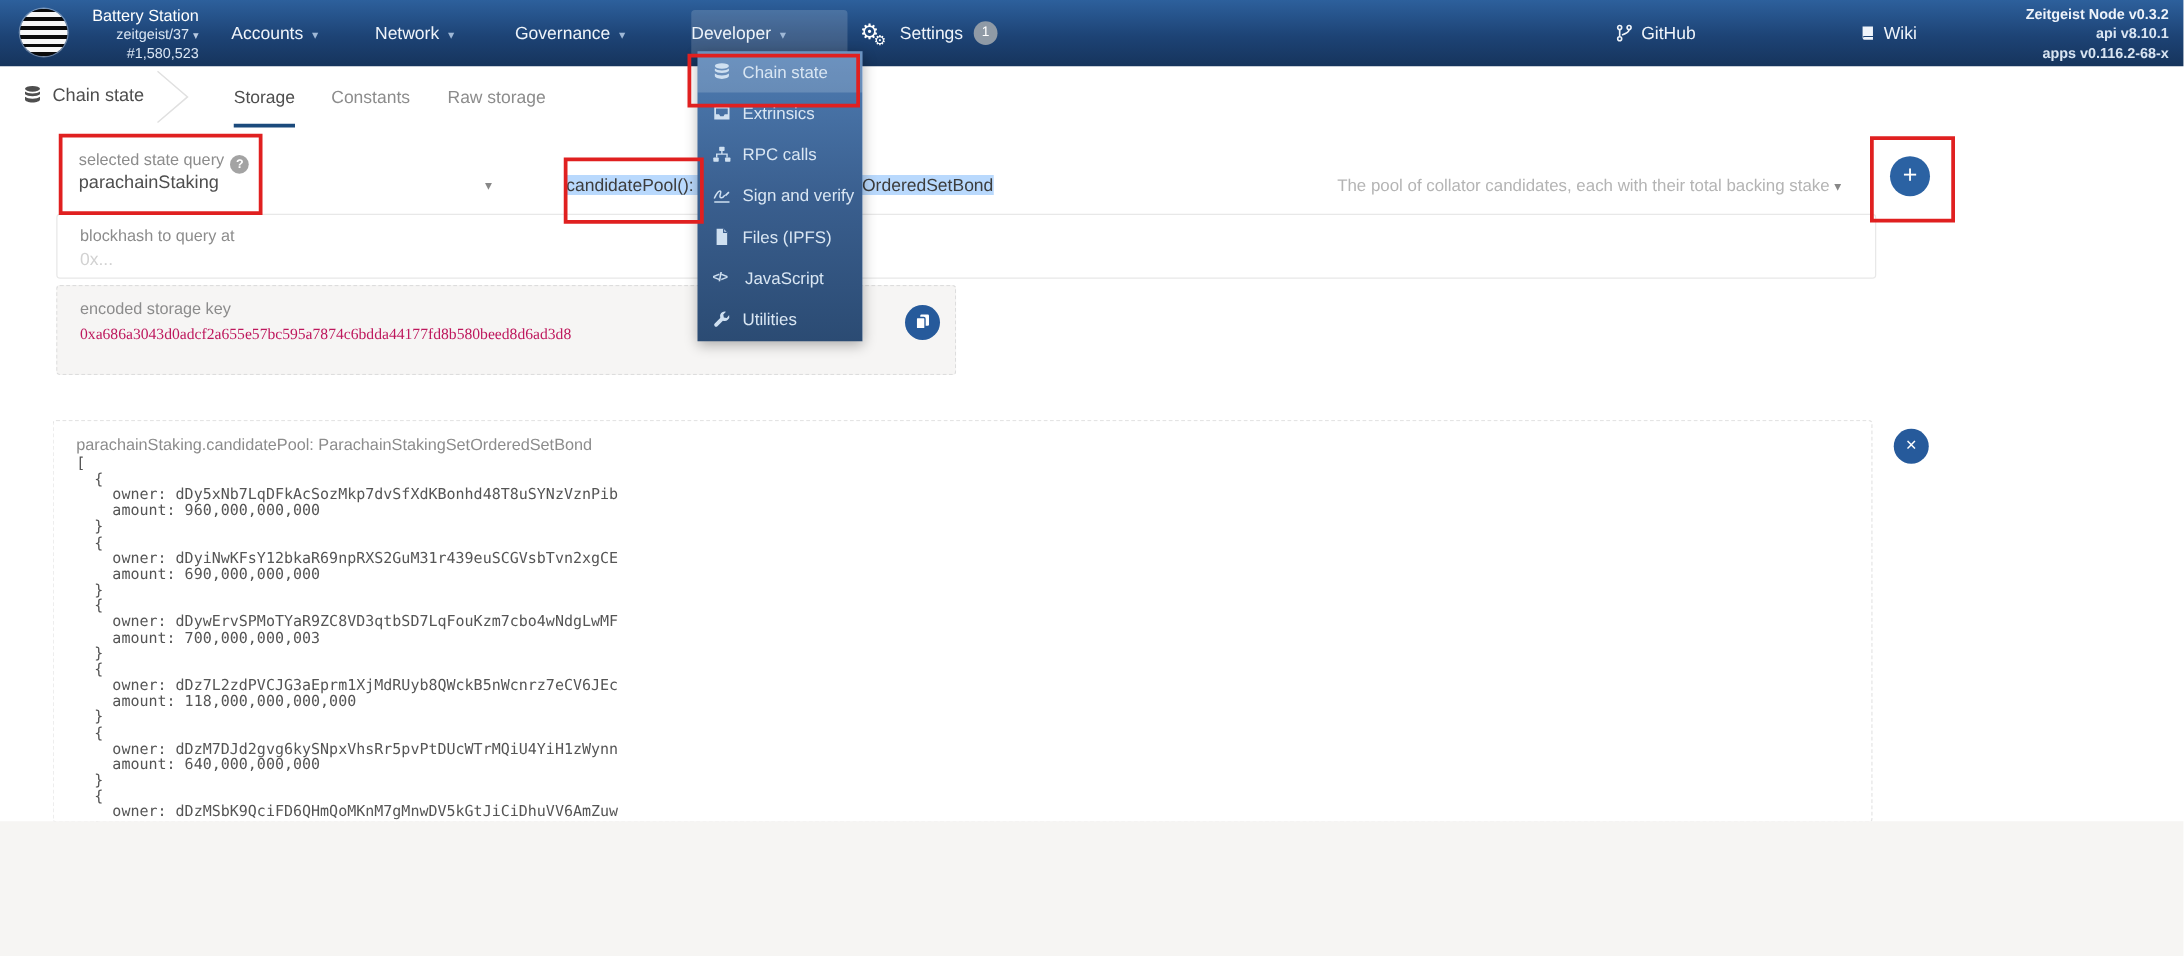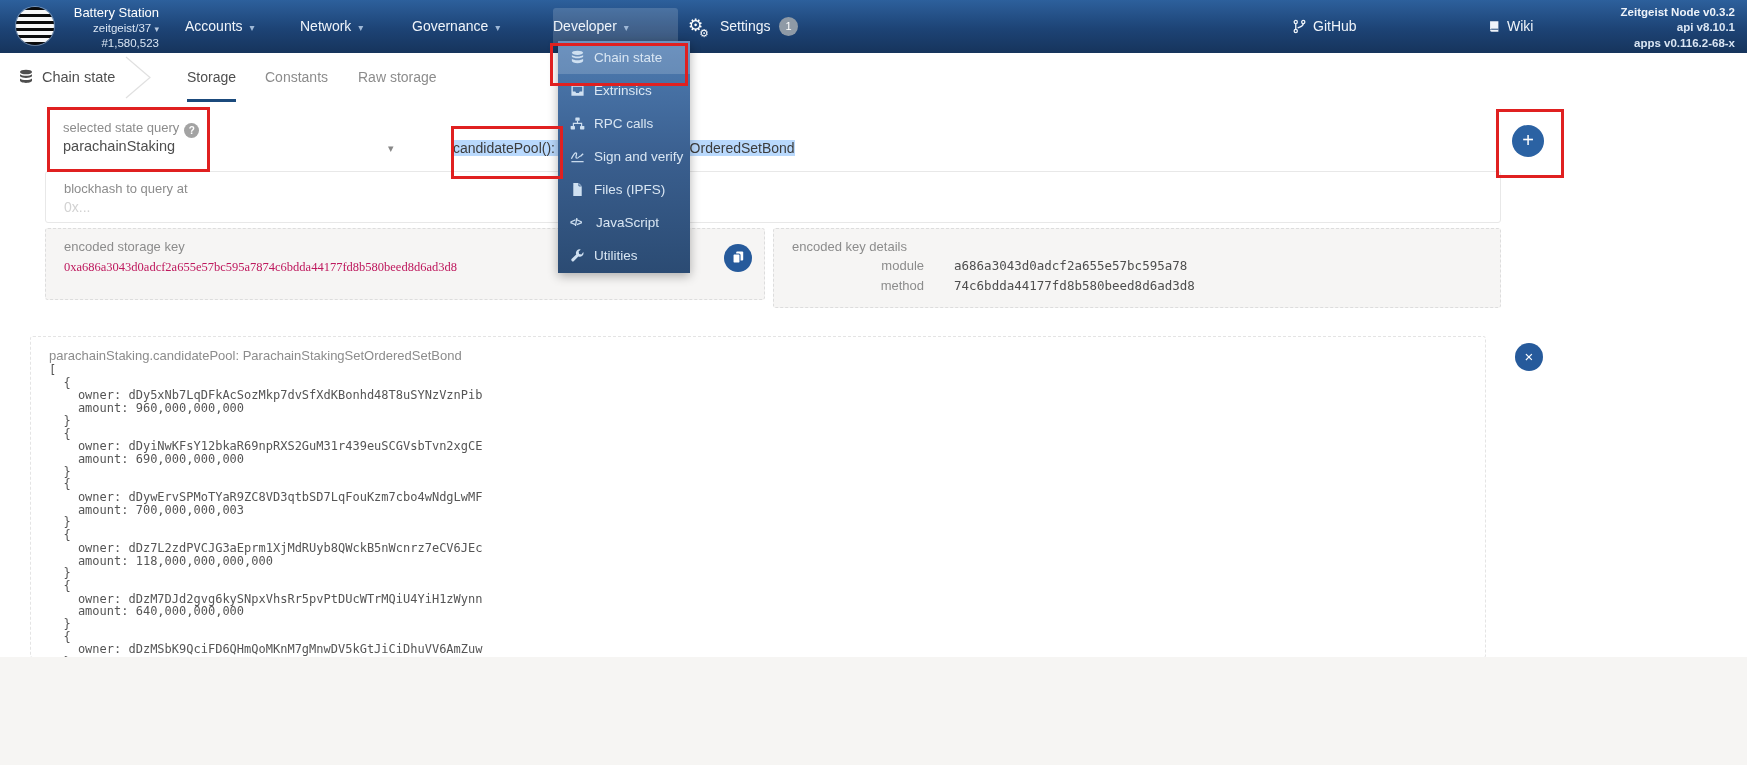--- a/index.html
+++ b/index.html
@@ -75,21 +75,21 @@
   .copy-btn{left:724px;top:244px;}
   .copy-btn svg{margin-top:5px;}
   .enc-det-box{position:absolute;left:773px;top:228px;width:726px;height:78px;background:#f6f5f4;
     border:1px dashed #ddd;border-radius:3px;}
   .enc-det-box .lbl{position:absolute;left:18px;top:10px;}
   .det-row-lbl{position:absolute;width:150px;text-align:right;color:#8c8c8c;font-size:13px;}
   .det-row-val{position:absolute;left:180px;font-family:"DejaVu Sans Mono","Liberation Mono",monospace;
     font-size:12.5px;color:#4e4e4e;}
 
   
-  .results-box{position:absolute;left:30px;top:336px;width:1454px;height:320px;background:#fff;
+  .results-box{position:absolute;left:42px;top:336px;width:1454px;height:320px;background:#fff;
     border:1px dashed #e4e4e4;border-radius:3px;overflow:hidden;}
   .results-head{position:absolute;left:18px;top:11px;color:#8c8c8c;font-size:13px;}
   .results-pre{position:absolute;left:18px;top:27px;margin:0;font-family:"DejaVu Sans Mono","Liberation Mono",monospace;
     font-size:12px;line-height:12.7px;color:#555;}
   .close-btn{left:1515px;top:343px;font-size:15px;line-height:27px;}
   .add-btn{left:1512px;top:125px;width:32px;height:32px;background:#2b62a3;font-size:20px;line-height:30px;}
 
   .footer-strip{position:absolute;left:0;top:657px;width:100%;height:108px;background:#f6f5f3;}
 
   
@@ -169,46 +169,40 @@
     <div class="tab" style="left:358px;"><span>Raw storage</span></div>
   </div>
 
   <div class="sel-left-label lbl">
     <span>selected state query</span><span class="help-icon">?</span>
   </div>
   <div class="sel-left-value">parachainStaking</div>
   <div class="sel-caret" style="left:388px;top:142px;">▾</div>
 
   <div class="method-text"><span class="sel">candidatePool(): ParachainStakingSetOrderedSetBond</span></div>
+  <div class="docs-text"><span>The pool of collator candidates, each with their total backing stake</span> <span style="color:#888;font-size:11px;">▾</span></div>
 
   <div class="circle-btn add-btn"><span>+</span></div>
 
   <div class="blockhash-box">
     <div class="lbl">blockhash to query at</div>
     <div class="ph">0x...</div>
   </div>
 
   <div class="enc-key-box">
     <div class="lbl">encoded storage key</div>
     <div class="enc-key-val">0xa686a3043d0adcf2a655e57bc595a7874c6bdda44177fd8b580beed8d6ad3d8</div>
   </div>
   <div class="circle-btn copy-btn">
     <svg width="16" height="17" viewBox="0 0 16 17">
         <rect x="6.2" y="2.5" width="7" height="9" rx="1" fill="#fff"></rect>
         <rect x="3" y="5" width="7" height="9" rx="1" fill="#fff" stroke="#265a9b" stroke-width="1.1"></rect>
       </svg>
   </div>
 
-  <div class="enc-det-box">
-    <div class="lbl">encoded key details</div>
-    <div class="det-row-lbl" style="top:29px;">module</div>
-    <div class="det-row-val" style="top:29px;">a686a3043d0adcf2a655e57bc595a78</div>
-    <div class="det-row-lbl" style="top:49px;">method</div>
-    <div class="det-row-val" style="top:49px;">74c6bdda44177fd8b580beed8d6ad3d8</div>
-  </div>
 
   <div class="results-box">
     <div class="results-head">parachainStaking.candidatePool: ParachainStakingSetOrderedSetBond</div>
     <pre class="results-pre">[
   {
     owner: dDy5xNb7LqDFkAcSozMkp7dvSfXdKBonhd48T8uSYNzVznPib
     amount: 960,000,000,000
   }
   {
     owner: dDyiNwKFsY12bkaR69npRXS2GuM31r439euSCGVsbTvn2xgCE

